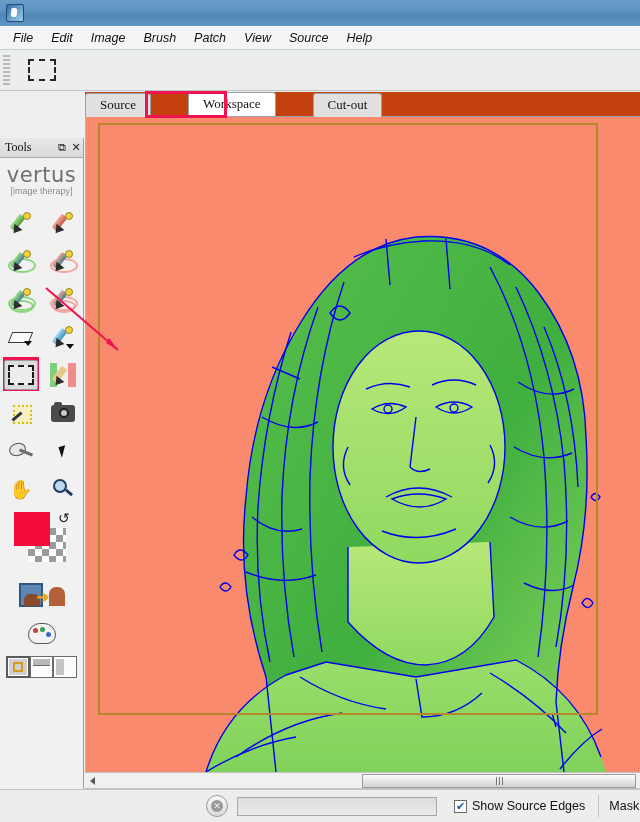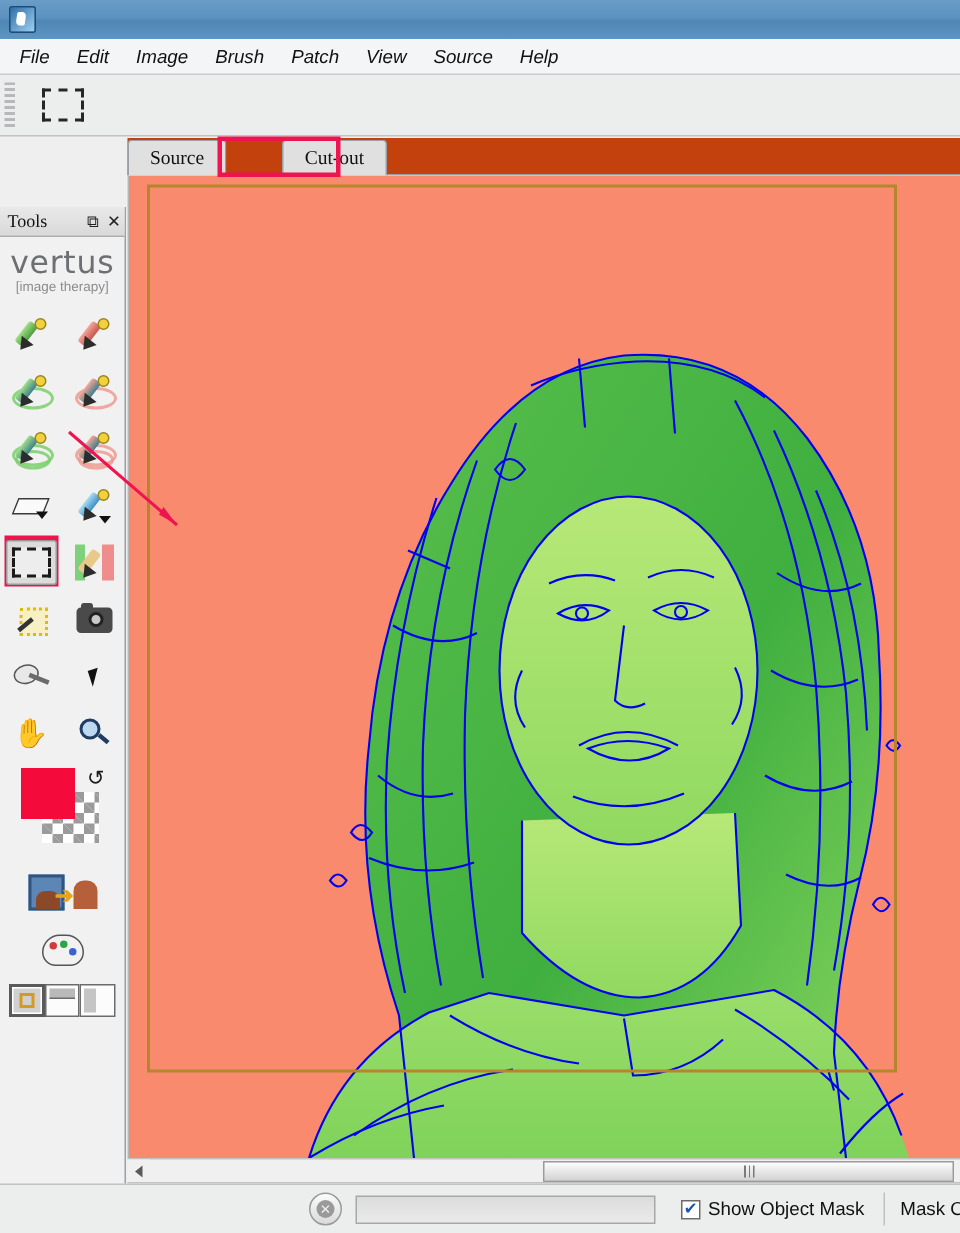--- a/index.html
+++ b/index.html
@@ -432,20 +432,21 @@
         <span class="i1"></span>
       </span>
     <span class="vm c">
         <span class="i1"></span>
       </span>
   </div>
 </div>
 
 <div id="tabs-strip">
   <div class="tab">Source</div>
+  <div class="tab active">Workspace</div>
   <div class="tab">Cut-out</div>
 </div>
 <div id="tab-highlight"></div>
 
 <div id="canvas-wrap">
   <div id="canvas">
     <svg id="mask-svg" width="554" height="655" viewBox="0 0 554 655">
       <defs>
         <linearGradient id="gdark" x1="0" y1="0" x2="1" y2="1">
           <stop offset="0%" stop-color="#59bf4c"></stop>
@@ -539,21 +540,21 @@
 
 <div id="statusbar">
   <div id="stop-btn">
       <span class="x">✕</span>
     </div>
   <div id="progress"></div>
   <div id="edges-check">
     <span class="cbox">
       <span class="tick">✔</span>
     </span>
-    <span id="edges-label">Show Object Mask</span>
+    <span id="edges-label">Show Source Edges</span>
   </div>
   <div id="sb-div"></div>
   <div id="mask-label">Mask O</div>
 </div>
 
 <svg id="annot">
   <line x1="46" y1="288" x2="118" y2="350" stroke="#ef1350" stroke-width="2"></line>
   <polygon points="118,350 106,343 109,338" fill="#ef1350"></polygon>
 </svg>
 

